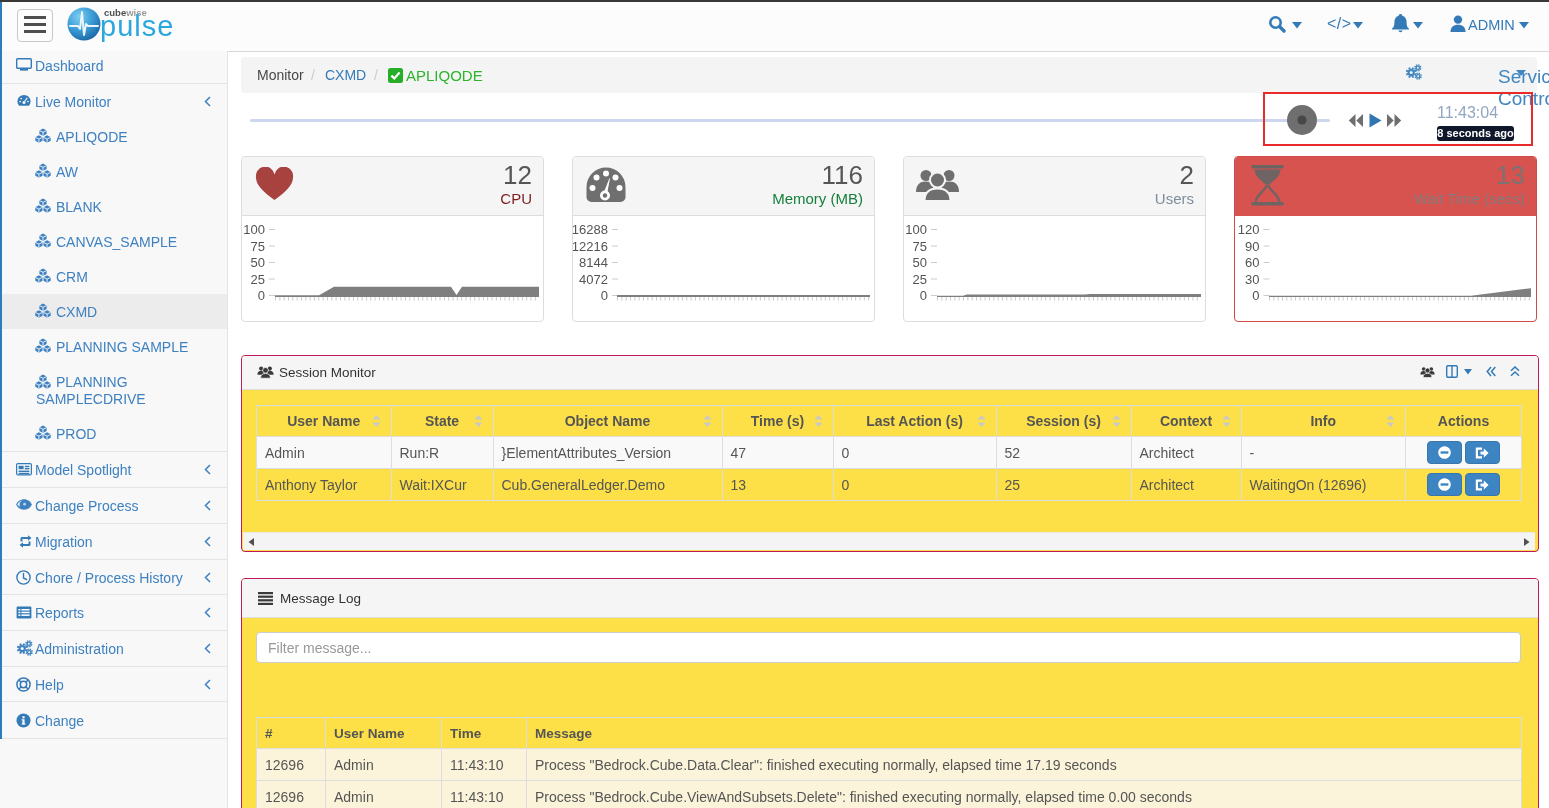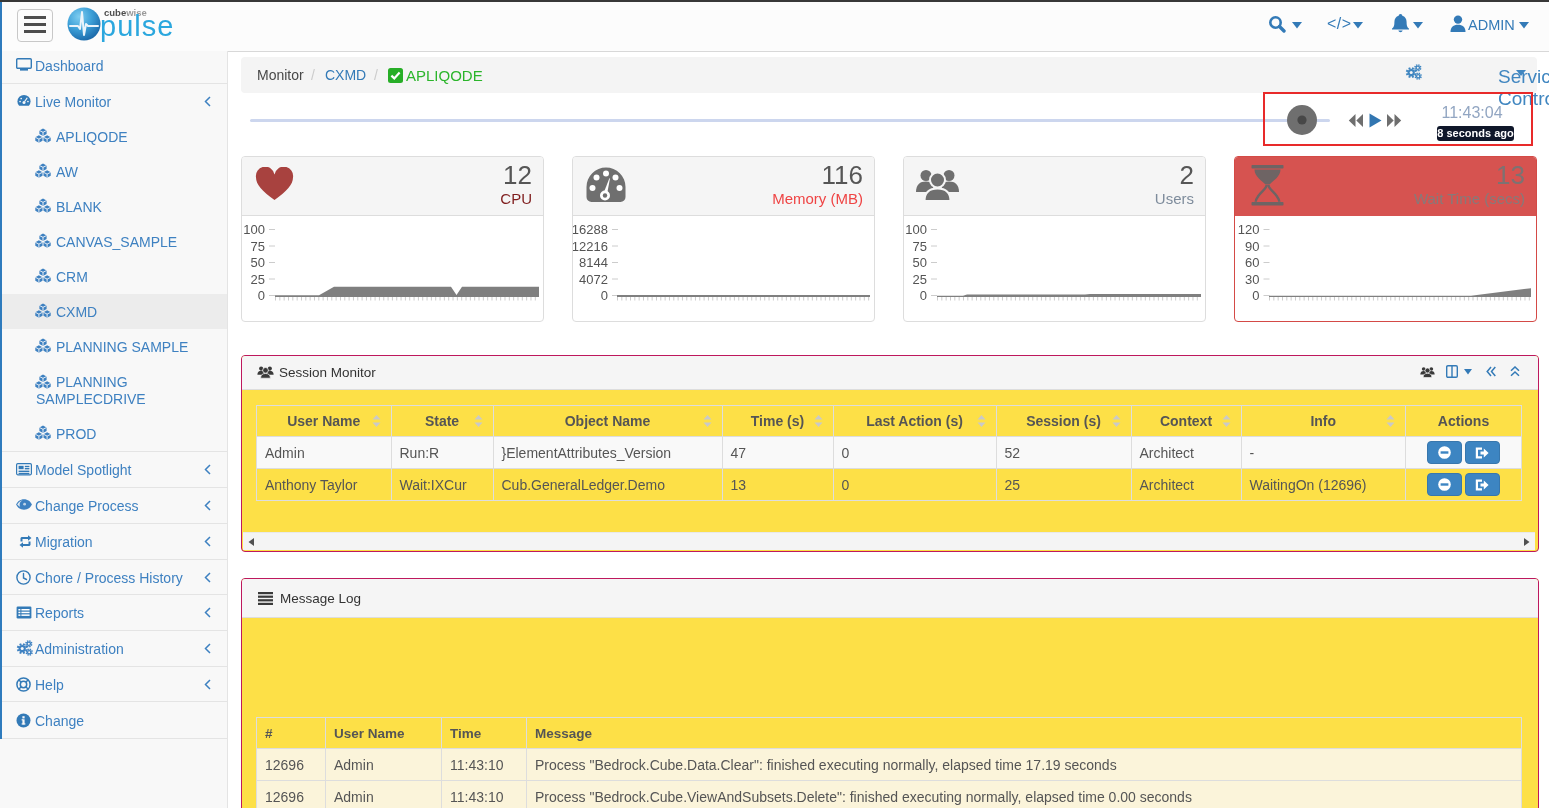--- a/index.html
+++ b/index.html
@@ -372,21 +372,21 @@
   </svg>
 <svg class="abs" style="left:1348px;top:114px" width="15" height="13" viewBox="0 0 15 13">
     <path d="M7.5 0 L7.5 13 L0.8 6.5 Z M15 0 L15 13 L8.3 6.5 Z" fill="#6e6e6e"></path>
   </svg>
 <svg class="abs" style="left:1369px;top:113px" width="13" height="15" viewBox="0 0 13 15">
     <path d="M0.5 0.5 L12.5 7.5 L0.5 14.5 Z" fill="#3276b1"></path>
   </svg>
 <svg class="abs" style="left:1387px;top:114px" width="15" height="13" viewBox="0 0 15 13">
     <path d="M0 0 L6.7 6.5 L0 13 Z M7.5 0 L14.2 6.5 L7.5 13 Z" fill="#6e6e6e"></path>
   </svg>
-<div class="abs" style="left:1437px;top:104px;width:70px;text-align:center;font-size:16px;color:#92a6c2">11:43:04</div>
+<div class="abs" style="left:1437px;top:104px;width:70px;text-align:left;font-size:16px;color:#92a6c2">11:43:04</div>
 <div class="abs" style="left:1437px;top:126px;width:77px;height:15px;background:#0f172a;border-radius:3px;color:#fff;font-size:11px;font-weight:bold;text-align:center;line-height:15px">8 seconds ago</div>
 
 <div class="abs" id="redbox"></div>
 <div class="card" style="left:241px;">
 <div class="chead" style=""></div>
 <svg class="abs" style="left:13px;top:10px" width="39" height="34" viewBox="0 0 39 34">
       <path d="M19.5 33 C7 24 1 17.5 1 10.5 A9.3 9.3 0 0 1 19.5 7.5 A9.3 9.3 0 0 1 38 10.5 C38 17.5 32 24 19.5 33 Z" fill="#a8423f"></path>
     </svg>
 <div class="cnum" style="color:#565656">12</div>
 <div class="clab" style="color:#7f1d1d">CPU</div>
@@ -412,21 +412,21 @@
 <circle cx="7.5" cy="22" r="3" fill="#fff"></circle>
       <circle cx="11.5" cy="11.5" r="3" fill="#fff"></circle>
       <circle cx="21" cy="7.5" r="3" fill="#fff"></circle>
       <circle cx="30.5" cy="11.5" r="3" fill="#fff"></circle>
       <circle cx="34.5" cy="22" r="3" fill="#fff"></circle>
 <path d="M18.2 28 L24.5 12 L24.9 12.8 L21.8 29.5 Z" fill="#fff"></path>
       <circle cx="20" cy="29.5" r="5" fill="#fff"></circle>
       <circle cx="20" cy="29.5" r="2.2" fill="#6f6f6f"></circle>
     </svg>
 <div class="cnum" style="color:#565656">116</div>
-<div class="clab" style="color:#ef4444">Memory (MB)</div>
+<div class="clab" style="color:#15803d">Memory (MB)</div>
 <svg class="abs" style="left:0;top:59px" width="301" height="104" viewBox="0 0 301 104">
       <text x="35" y="18.0" text-anchor="end" font-size="13" fill="#545454" font-family="Liberation Sans, sans-serif">16288</text>
       <line x1="39" y1="13.5" x2="45" y2="13.5" stroke="#ccc" stroke-width="1"></line>
       <text x="35" y="34.5" text-anchor="end" font-size="13" fill="#545454" font-family="Liberation Sans, sans-serif">12216</text>
       <line x1="39" y1="30" x2="45" y2="30" stroke="#ccc" stroke-width="1"></line>
       <text x="35" y="51.0" text-anchor="end" font-size="13" fill="#545454" font-family="Liberation Sans, sans-serif">8144</text>
       <line x1="39" y1="46.5" x2="45" y2="46.5" stroke="#ccc" stroke-width="1"></line>
       <text x="35" y="67.5" text-anchor="end" font-size="13" fill="#545454" font-family="Liberation Sans, sans-serif">4072</text>
       <line x1="39" y1="63" x2="45" y2="63" stroke="#ccc" stroke-width="1"></line>
       <text x="35" y="84.0" text-anchor="end" font-size="13" fill="#545454" font-family="Liberation Sans, sans-serif">0</text>
@@ -628,20 +628,23 @@
 <div class="phead" style="height:38px"></div>
 <svg class="abs" style="left:16px;top:13px" width="15" height="13" viewBox="0 0 15 13">
       <g fill="#3a3a3a">
         <rect x="0" y="0" width="15" height="2.2"></rect>
         <rect x="0" y="3.6" width="15" height="2.2"></rect>
         <rect x="0" y="7.2" width="15" height="2.2"></rect>
         <rect x="0" y="10.8" width="15" height="2.2"></rect>
       </g>
     </svg>
 <div class="abs" style="left:38px;top:12px;font-size:13.5px;color:#333">Message Log</div>
+<div class="abs" style="left:14px;top:53px;width:1265px;height:31px;border:1px solid #ccc;border-radius:4px;background:#fff;box-sizing:border-box">
+<div class="abs" style="left:11px;top:7px;font-size:14px;color:#999">Filter message...</div>
+    </div>
 <table class="abs" style="left:14px;top:138px;width:1265px">
 <colgroup>
         <col style="width:69px">
         <col style="width:116px">
         <col style="width:85px">
         <col style="width:995px">
       </colgroup>
 <tbody>
         <tr style="height:31px">
           <th style="text-align:left;padding-left:8px;font-size:13.5px">#</th>

